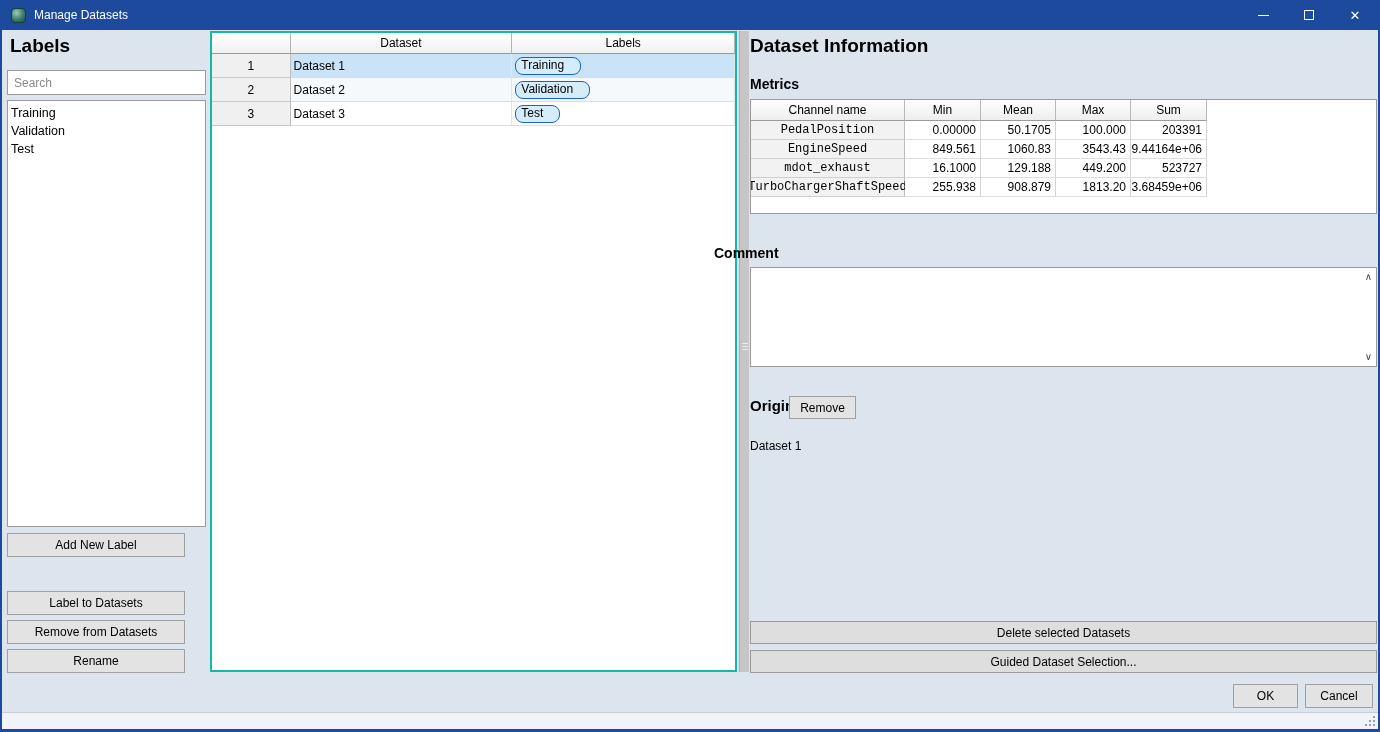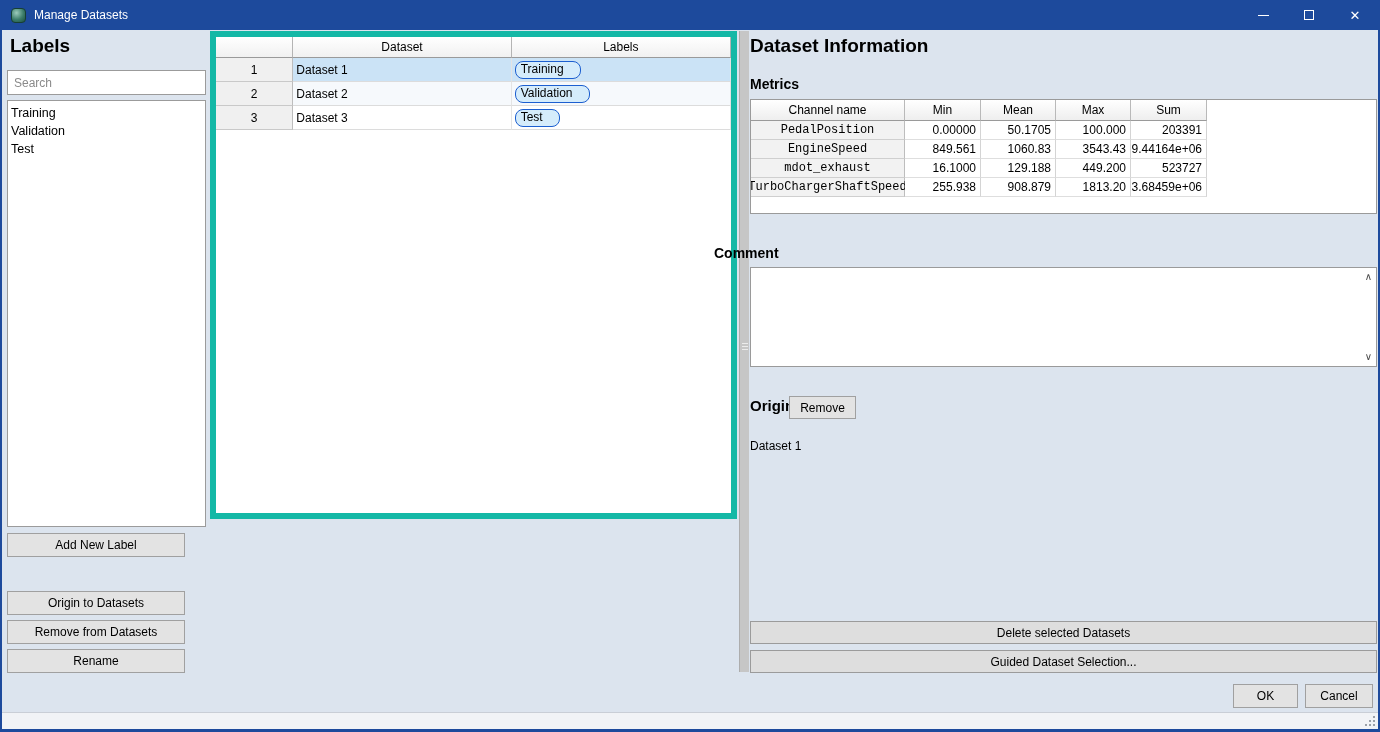--- a/index.html
+++ b/index.html
@@ -52,21 +52,21 @@
   .btn {
     display: flex; align-items: center; justify-content: center;
     background: #e3e3e3; border: 1px solid #a0a0a0; font-family: "Liberation Sans", sans-serif;
     font-size: 12px; color: #000; cursor: default;
   }
   .side-btn { width: 178px; height: 24px; }
   .wide-btn { width: 627px; height: 23px; background: #dedede; border-color: #9b9b9b; }
 
   
   .dtable {
-    width: 527px; height: 488px; background: #fff; border: 6px solid #14b8a6;
+    width: 527px; height: 641px; background: #fff; border: 2px solid #14b8a6;
     display: flex; flex-direction: column; overflow: hidden;
   }
   .dt-header { display: flex; height: 21px; flex: none; }
   .dt-hcell {
     background: linear-gradient(#ffffff, #f1f1f1); border-right: 1px solid #b4b4b4;
     border-bottom: 1px solid #9a9a9a; display: flex; align-items: center; justify-content: center;
     font-size: 12px;
   }
   .dt-row { display: flex; height: 24px; flex: none; background: #fff; }
   .dt-row.even { background: #f6f9fc; }
@@ -158,21 +158,21 @@
 
     <input class="search-input abs" style="left: 5px; top: 40px;" type="text" placeholder="Search">
 
     <div class="listbox abs" style="left:5px; top:70px;">
       <div class="list-item">Training</div>
       <div class="list-item">Validation</div>
       <div class="list-item">Test</div>
     </div>
 
     <div class="btn side-btn abs" style="left:5px; top:503px;">Add New Label</div>
-    <div class="btn side-btn abs" style="left:5px; top:561px;">Origin to Datasets</div>
+    <div class="btn side-btn abs" style="left:5px; top:561px;">Label to Datasets</div>
     <div class="btn side-btn abs" style="left:5px; top:590px;">Remove from Datasets</div>
     <div class="btn side-btn abs" style="left:5px; top:619px;">Rename</div>
 
     <div class="dtable abs" style="left:208px; top:1px;">
       <div class="dt-header">
         <div class="dt-hcell c-num"></div>
         <div class="dt-hcell c-dataset">Dataset</div>
         <div class="dt-hcell c-labels">Labels</div>
       </div>
       <div class="dt-row selected">

